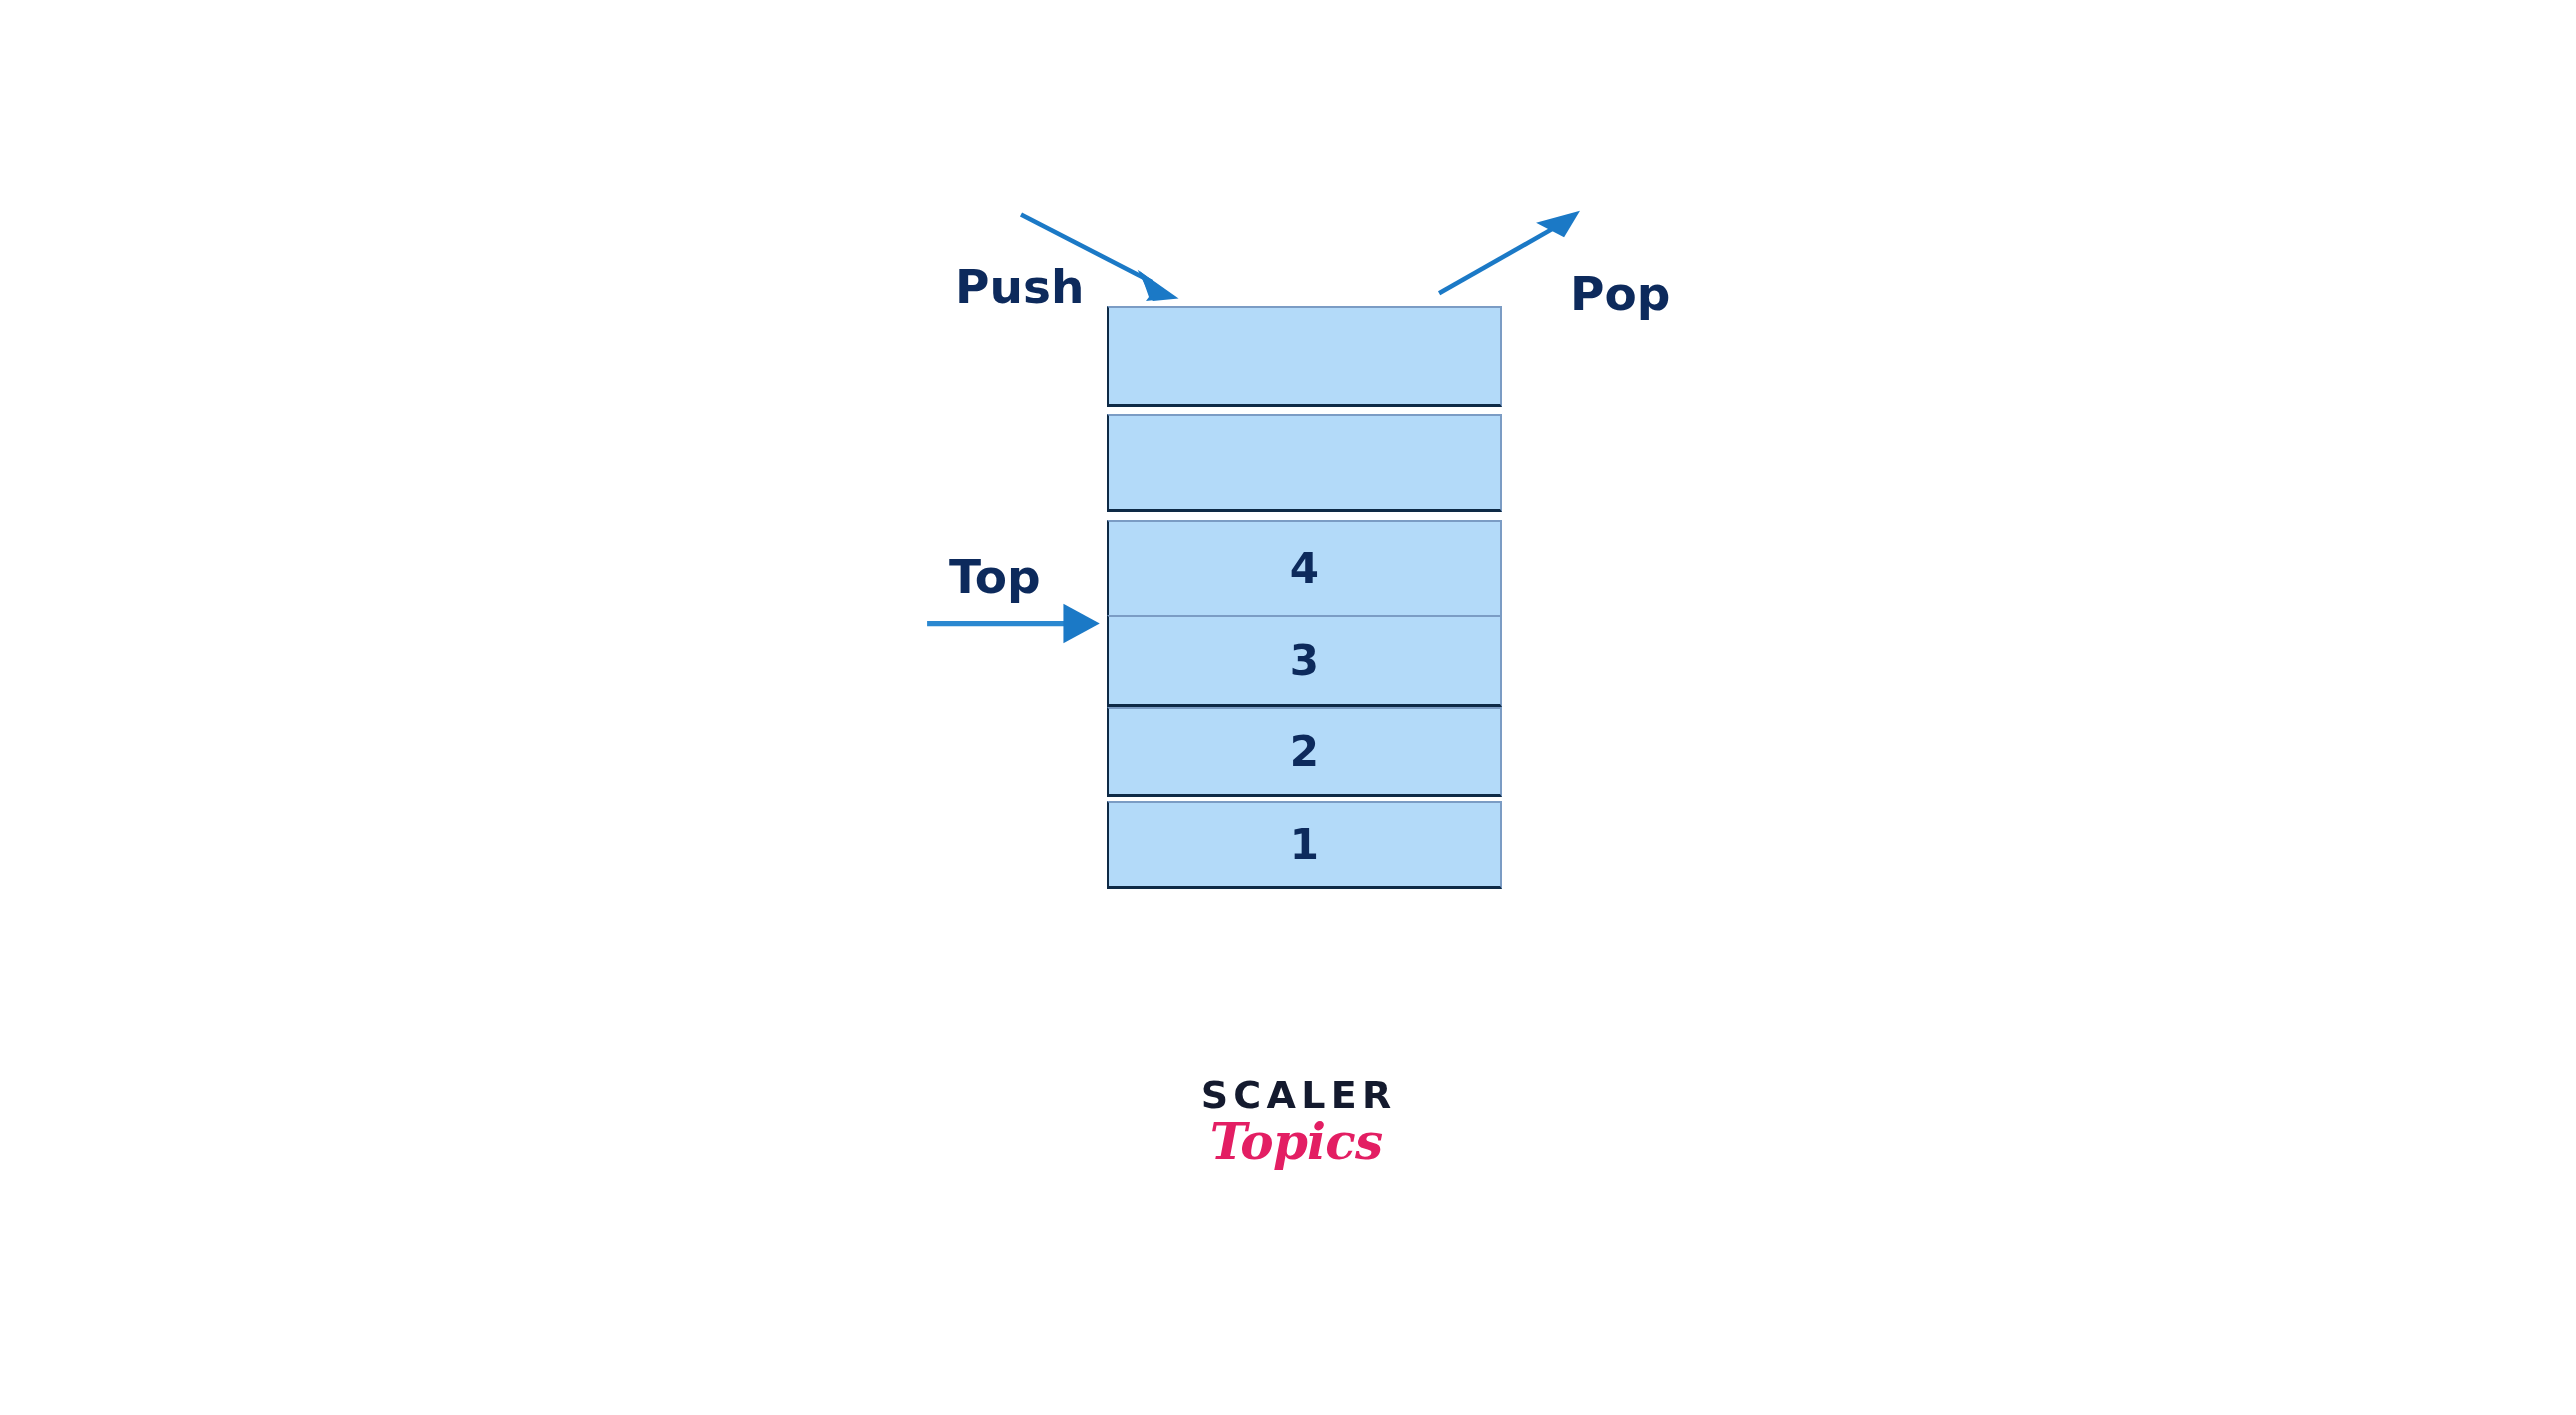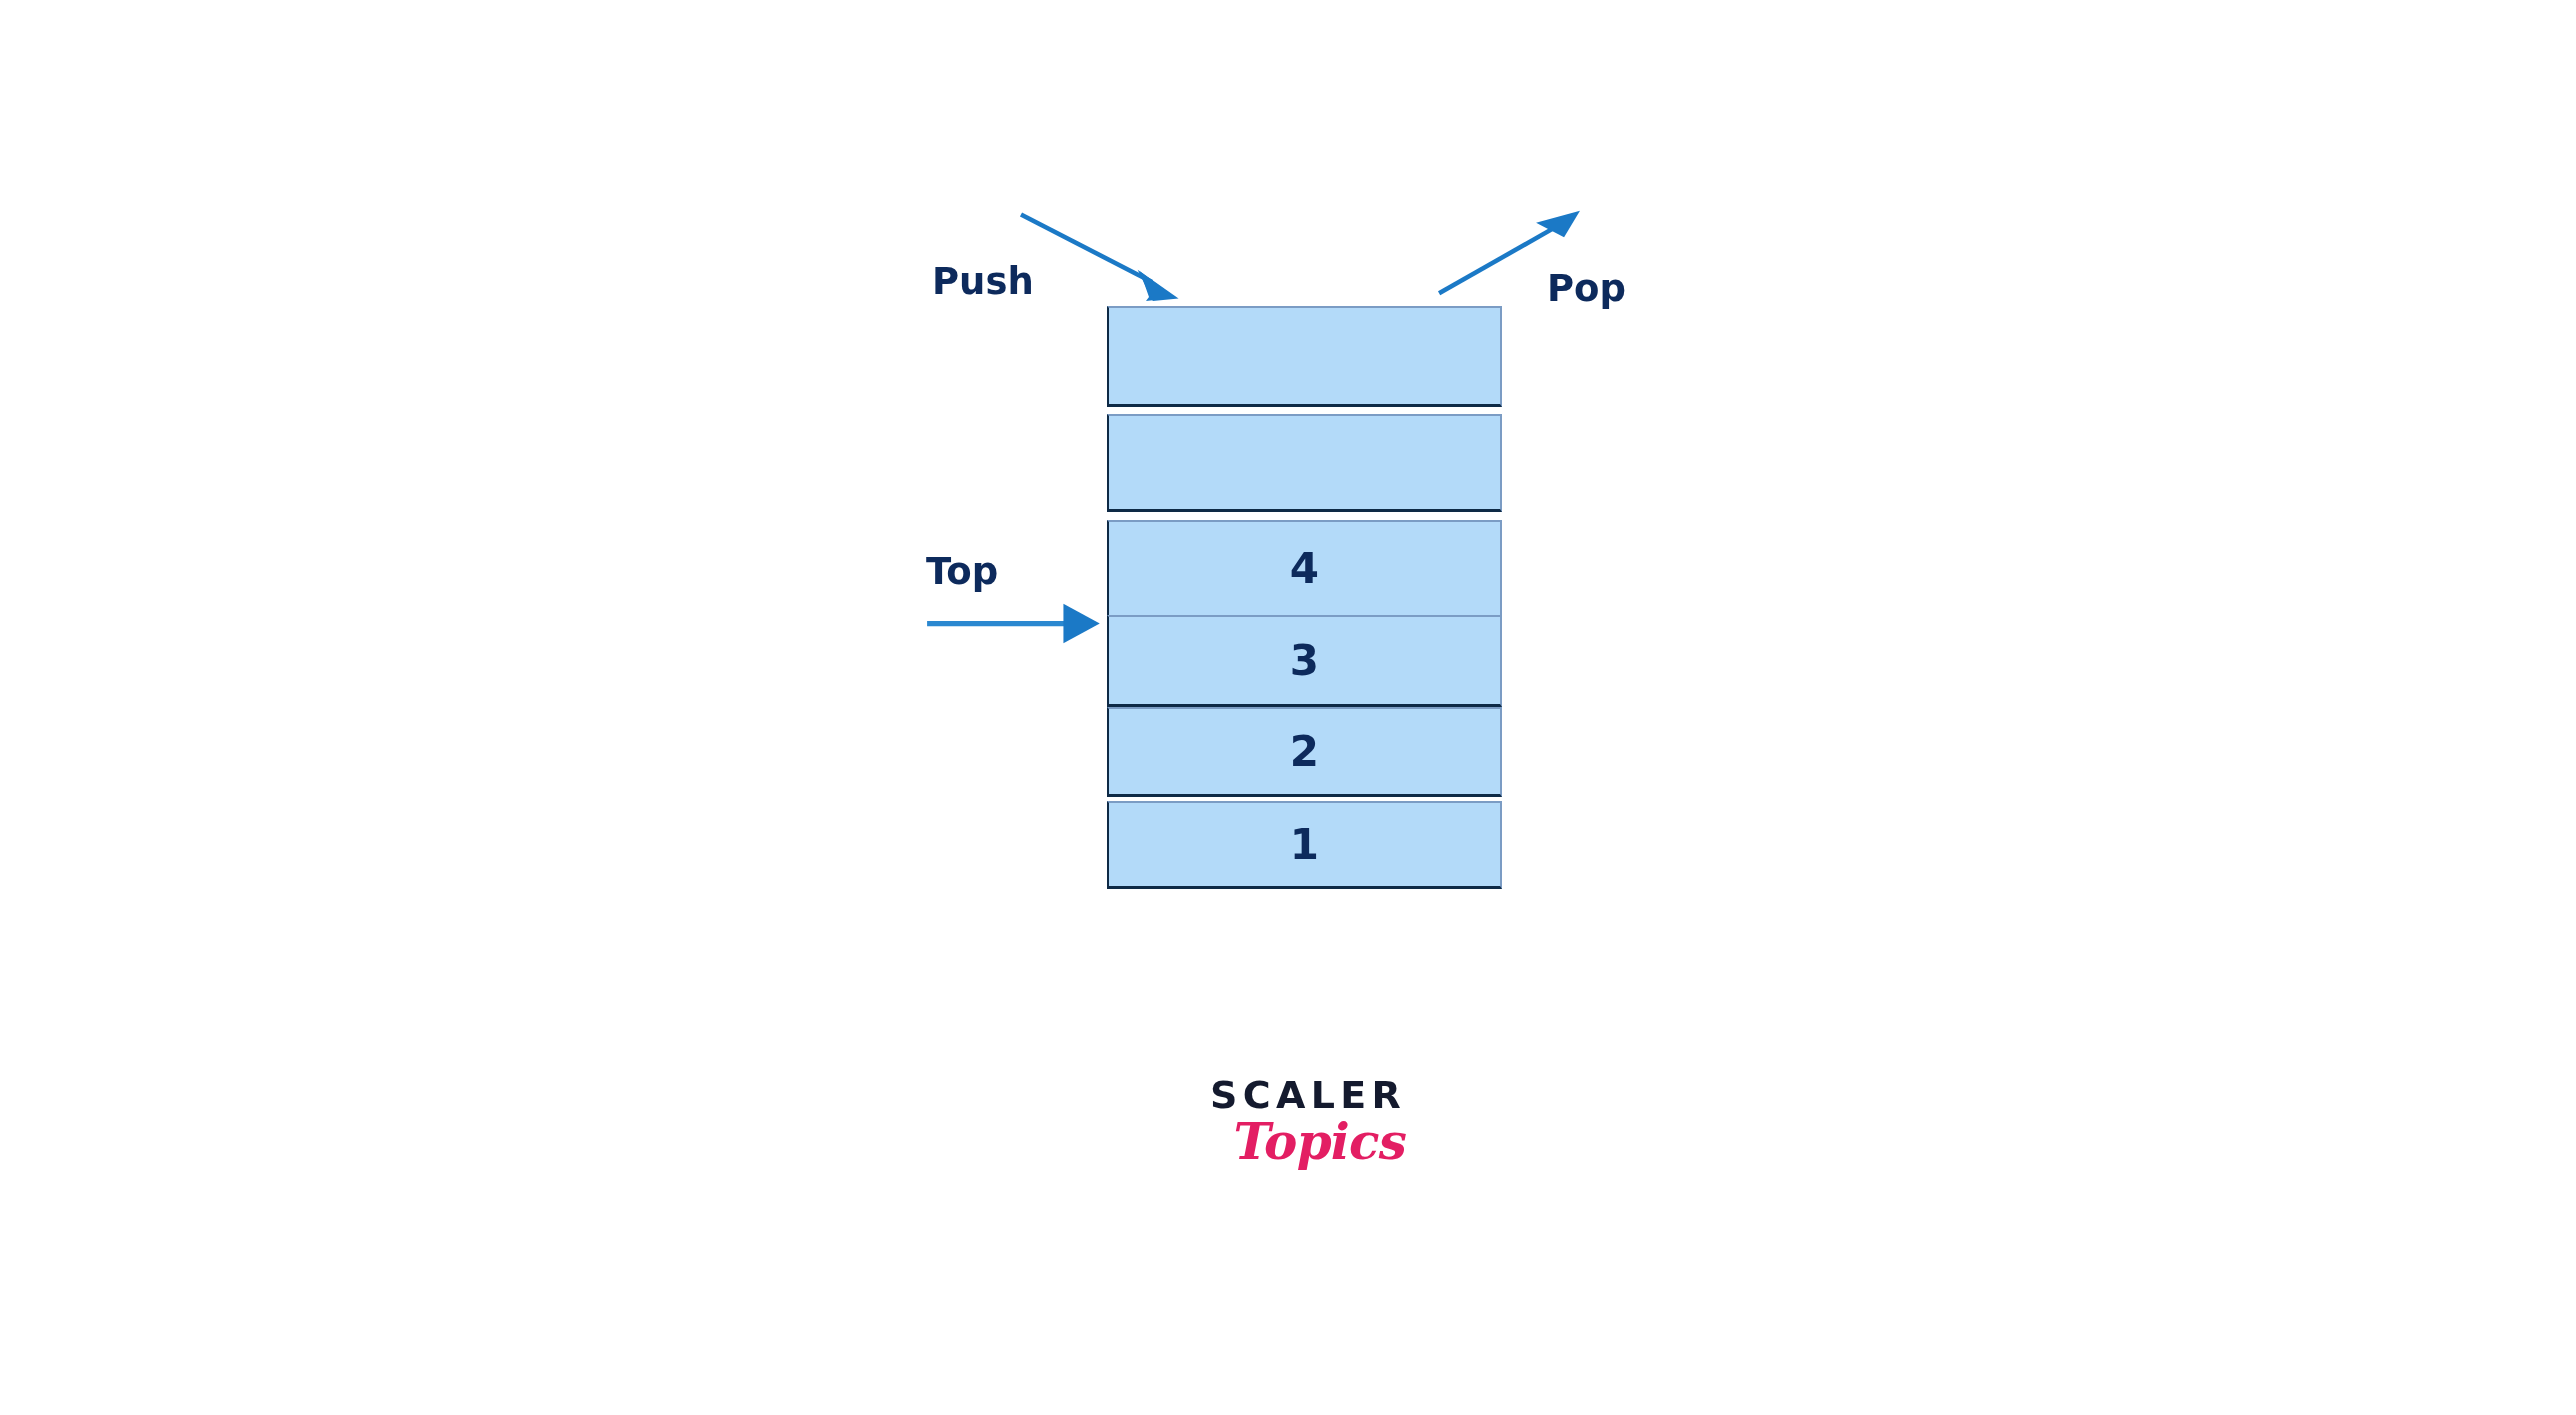--- a/index.html
+++ b/index.html
@@ -47,26 +47,27 @@
     font-family: "DejaVu Sans", sans-serif;
     line-height: 1;
     letter-spacing: 0.4px;
     user-select: none;
   }
 
   
   .diagram-label {
     position: absolute;
     color: #0d2a5c;
-    font-size: 37px;
+    font-size: 47px;
     font-weight: 600;
     font-family: "DejaVu Sans", sans-serif;
     line-height: 1;
     white-space: nowrap;
     user-select: none;
+    margin-left: 23px;
   }
   #label-push { left: 932px; top: 263px; }
   #label-pop  { left: 1547px; top: 270px; }
   #label-top  { left: 926px; top: 553px; text-align: center; }
 
   
   #arrow-layer {
     position: absolute;
     left: 0;
     top: 0;
@@ -74,21 +75,21 @@
     height: 1416px;
     pointer-events: none;
   }
 
   
   #logo {
     position: absolute;
     left: 1186px;
     top: 1076px;
     width: 220px;
-    text-align: right;
+    text-align: center;
     user-select: none;
   }
   #logo-scaler {
     font-family: "DejaVu Sans", sans-serif;
     font-weight: 700;
     font-size: 38px;
     letter-spacing: 5.3px;
     color: #141a2e;
     line-height: 1;
     text-indent: 5.3px;

